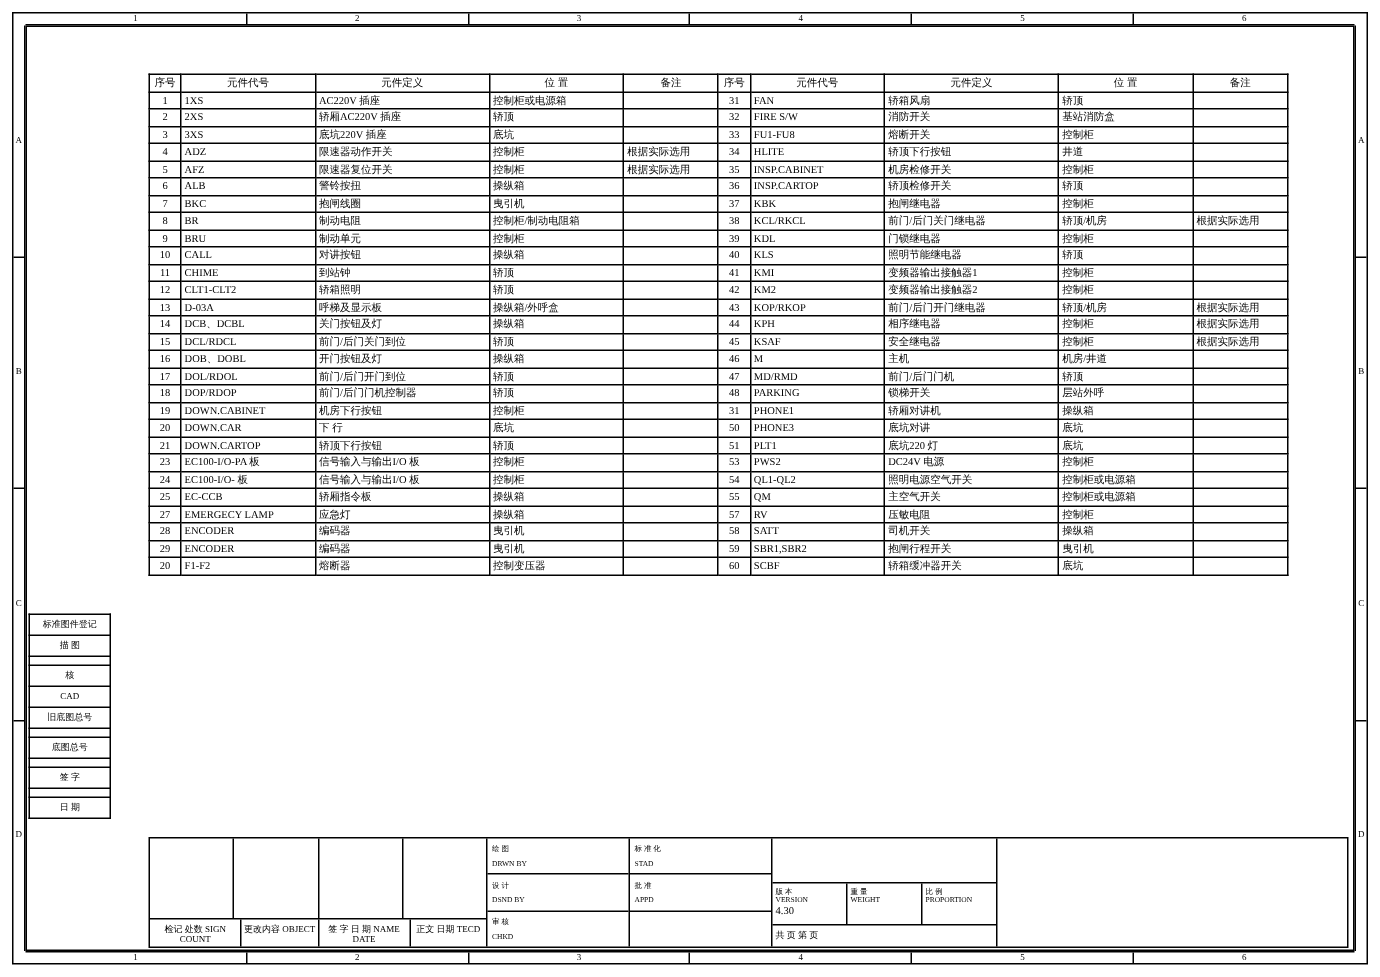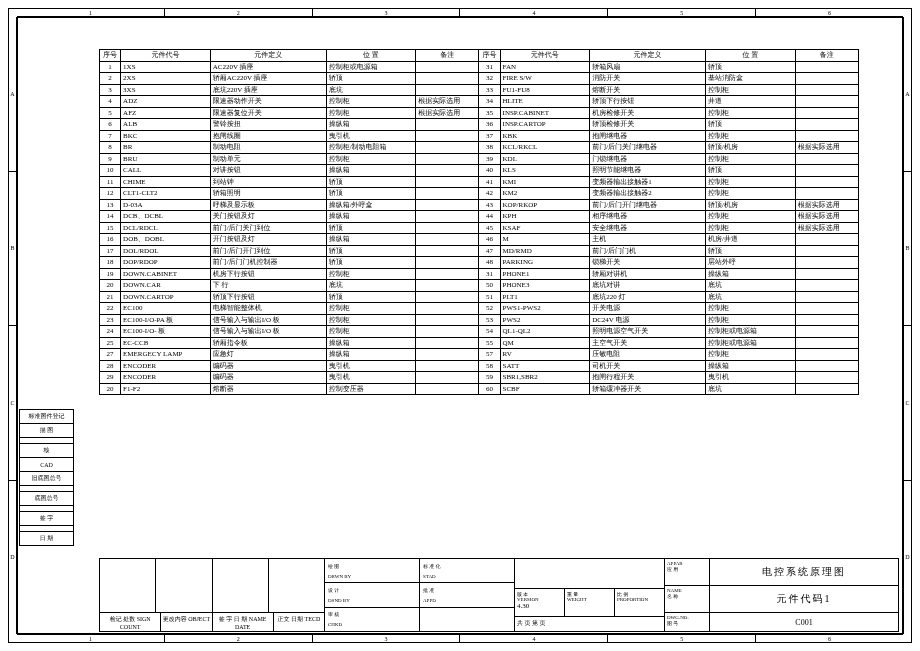--- a/index.html
+++ b/index.html
@@ -417,32 +417,20 @@
         <tr>
           <td class="col-seq">21</td>
           <td class="col-code">DOWN.CARTOP</td>
           <td class="col-def">轿顶下行按钮</td>
           <td class="col-pos">轿顶</td>
           <td class="col-note"></td>
           <td class="col-seq">51</td>
           <td class="col-code">PLT1</td>
           <td class="col-def">底坑220 灯</td>
           <td class="col-pos">底坑</td>
-          <td class="col-note"></td>
-        </tr>
-        <tr>
-          <td class="col-seq">22</td>
-          <td class="col-code">EC100</td>
-          <td class="col-def">电梯智能整体机</td>
-          <td class="col-pos">控制柜</td>
-          <td class="col-note"></td>
-          <td class="col-seq">52</td>
-          <td class="col-code">PWS1-PWS2</td>
-          <td class="col-def">开关电源</td>
-          <td class="col-pos">控制柜</td>
           <td class="col-note"></td>
         </tr>
         <tr>
           <td class="col-seq">23</td>
           <td class="col-code">EC100-I/O-PA  板</td>
           <td class="col-def">信号输入与输出I/O 板</td>
           <td class="col-pos">控制柜</td>
           <td class="col-note"></td>
           <td class="col-seq">53</td>
           <td class="col-code">PWS2</td>
@@ -620,37 +608,14 @@
             <div class="tb-label">重 量</div>
             <div class="tb-label">WEIGHT</div>
           </div>
         <div style="flex:1;padding:2px">
             <div class="tb-label">比 例</div>
             <div class="tb-label">PROPORTION</div>
           </div>
       </div>
       <div style="height:14px;padding:2px">共  页 第  页</div>
     </div>
-    <div style="flex:1;display:flex;flex-direction:column">
-      <div style="flex:1;border-bottom:0.5px solid #000;display:flex">
-        <div style="width:45px;border-right:0.5px solid #000;padding:2px">
-            <div class="tb-label">APPAR</div>
-            <div class="tb-label">应 用</div>
-          </div>
-        <div style="flex:1;display:flex;align-items:center;justify-content:center" class="tb-big">电控系统原理图</div>
-      </div>
-      <div style="flex:1;border-bottom:0.5px solid #000;display:flex">
-        <div style="width:45px;border-right:0.5px solid #000;padding:2px">
-            <div class="tb-label">NAME</div>
-            <div class="tb-label">名 称</div>
-          </div>
-        <div style="flex:1;display:flex;align-items:center;justify-content:center" class="tb-big">元件代码1</div>
-      </div>
-      <div style="height:18px;display:flex">
-        <div style="width:45px;border-right:0.5px solid #000;padding:2px">
-            <div class="tb-label">DWG.NO.</div>
-            <div class="tb-label">图 号</div>
-          </div>
-        <div style="flex:1;display:flex;align-items:center;justify-content:center;font-size:8px">C001</div>
-      </div>
-    </div>
   </div>
 </div>
 
 </body></html>

